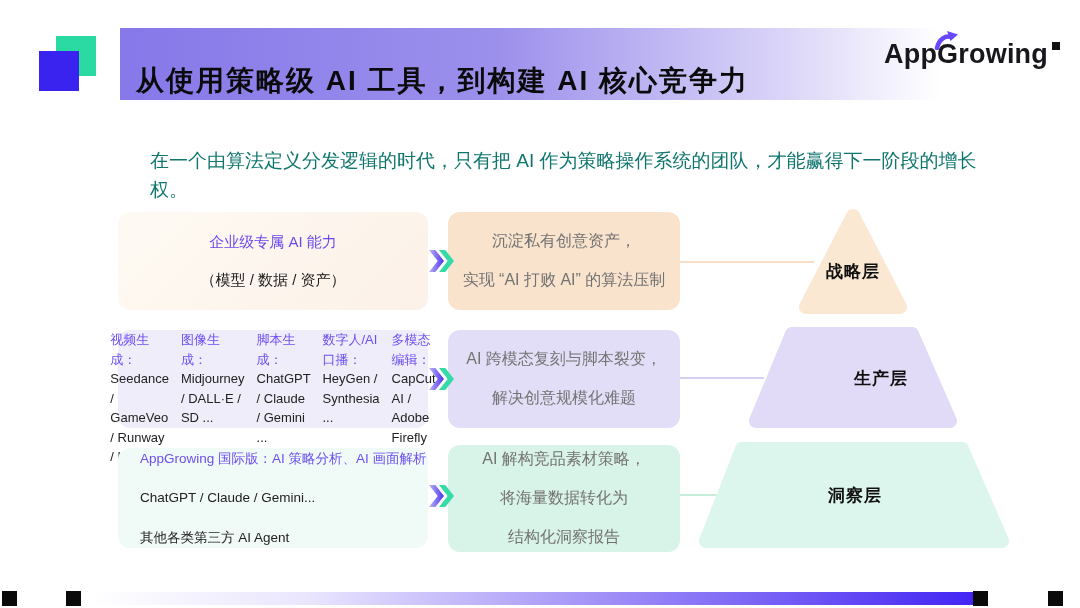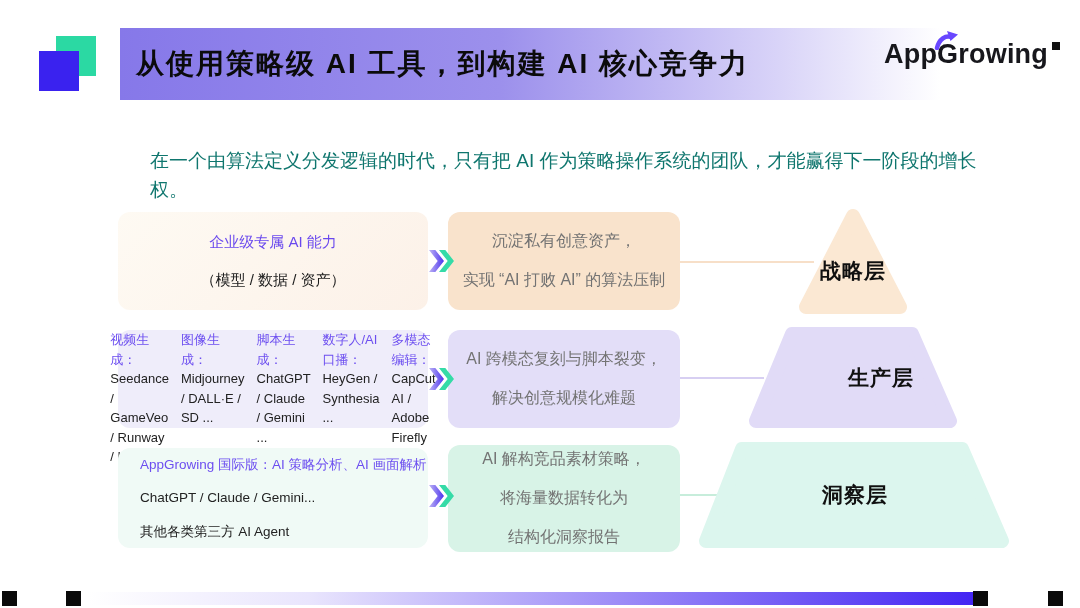--- a/index.html
+++ b/index.html
@@ -7,21 +7,21 @@
     position:relative;width:1080px;height:608px;background:#ffffff;overflow:hidden;
     font-family:"Liberation Sans","DejaVu Sans",sans-serif;color:#141414;
   }
   
   .sq{position:absolute;}
   .sq-teal{left:56px;top:36px;width:40px;height:40px;background:#2BD9A3;z-index:1;}
   .sq-blue{left:39px;top:51px;width:40px;height:40px;background:#3A22EF;z-index:2;}
   .title-bar{
     position:absolute;left:120px;top:28px;width:846px;height:72px;
     background:linear-gradient(90deg,#8678E9 0%,#9C90EC 45%,#D9D4F8 78%,rgba(255,255,255,0) 97%);
-    display:flex;align-items:center;padding-left:16px;box-sizing:border-box;
+    display:flex;align-items:flex-end;padding-left:16px;box-sizing:border-box;
   }
   .title-bar h1{
     margin:0;font-size:28px;font-weight:bold;color:#0b0b0b;letter-spacing:2px;white-space:nowrap;
   }
   .logo{position:absolute;left:884px;top:40px;display:flex;align-items:flex-start;z-index:3;}
   .logo .ltxt{font-size:27px;font-weight:bold;color:#17171c;letter-spacing:0.2px;line-height:1.1;}
   .logo-arrow{position:absolute;left:50px;top:-9px;}
   .logo-mark{width:8px;height:8px;background:#111;margin:2px 0 0 4px;}
   
   .intro{position:absolute;left:120px;top:127px;width:858px;font-size:19px;line-height:1.55;color:#0f766e;margin-left:30px;}
@@ -34,41 +34,41 @@
   .r2{top:330px;height:98px;}
   .r3l{top:448px;height:100px;}
   .r3m{top:445px;height:107px;}
   .card-ent{background:linear-gradient(135deg,#FEFAF3,#FCF1E8);display:flex;flex-direction:column;
             justify-content:center;align-items:center;line-height:1.75;font-size:15px;}
   .card-ent .pline{color:#6A49EE;}
   .card-ent .bline{color:#1c1c1c;}
   .card-tools{background:#EFEDFA;display:flex;flex-direction:row;justify-content:center;
               font-size:13px;line-height:1.5;color:#222;}
   .card-tools .lbl{color:#6C4EF0;}
-  .card-insight{background:#F0FAF6;display:flex;flex-direction:column;justify-content:center;
+  .card-insight{background:#F0FAF6;display:flex;flex-direction:column;justify-content:space-between;
                 padding-left:22px;font-size:13.5px;line-height:1.58;color:#222;}
   .card-insight .pline{color:#6C4EF0;}
   .mid1{background:#F9E3CC;}
   .mid2{background:#E3DEF8;}
   .mid3{background:#D8F3E7;}
   
   .flow-arrow{position:absolute;left:429px;width:27px;height:22px;}
   .a1{top:250px;} .a2{top:368px;} .a3{top:485px;}
   .chev{position:absolute;top:0;width:15px;height:22px;
         clip-path:polygon(0 0,42% 0,100% 50%,42% 100%,0 100%,58% 50%);}
   .chev-teal{left:10px;background:#35DBA7;z-index:1;}
   .chev-purple{left:0;background:linear-gradient(90deg,#BCB3F4,#4C33EE);z-index:2;}
   
   .conn{position:absolute;height:2px;}
   .c1{left:680px;top:261px;width:134px;background:#F7DFC8;}
   .c2{left:680px;top:377px;width:84px;background:#D7CFF2;}
   .c3{left:680px;top:494px;width:38px;background:#C7EDDB;}
   
   .pyramid{position:absolute;left:690px;top:200px;}
-  .pyr-label{position:absolute;font-size:21px;font-weight:bold;color:#101010;
+  .pyr-label{position:absolute;font-size:17px;font-weight:bold;color:#101010;
              transform:translate(-50%,-50%);white-space:nowrap;letter-spacing:1px;}
   .pl1{left:853px;top:271px;}
   .pl2{left:852px;top:378px;margin-left:29px;}
   .pl3{left:855px;top:495px;}
   
   .bsq{position:absolute;top:591px;width:15px;height:15px;background:#0a0a0a;}
   .b1{left:2px;} .b2{left:66px;} .b3{left:973px;} .b4{left:1048px;}
   .bbar{position:absolute;left:88px;top:592px;width:885px;height:13px;
         background:linear-gradient(90deg,#FFFFFF 0%,#E9E5FD 25%,#9D8CF7 60%,#4325F3 100%);}
 </style>

